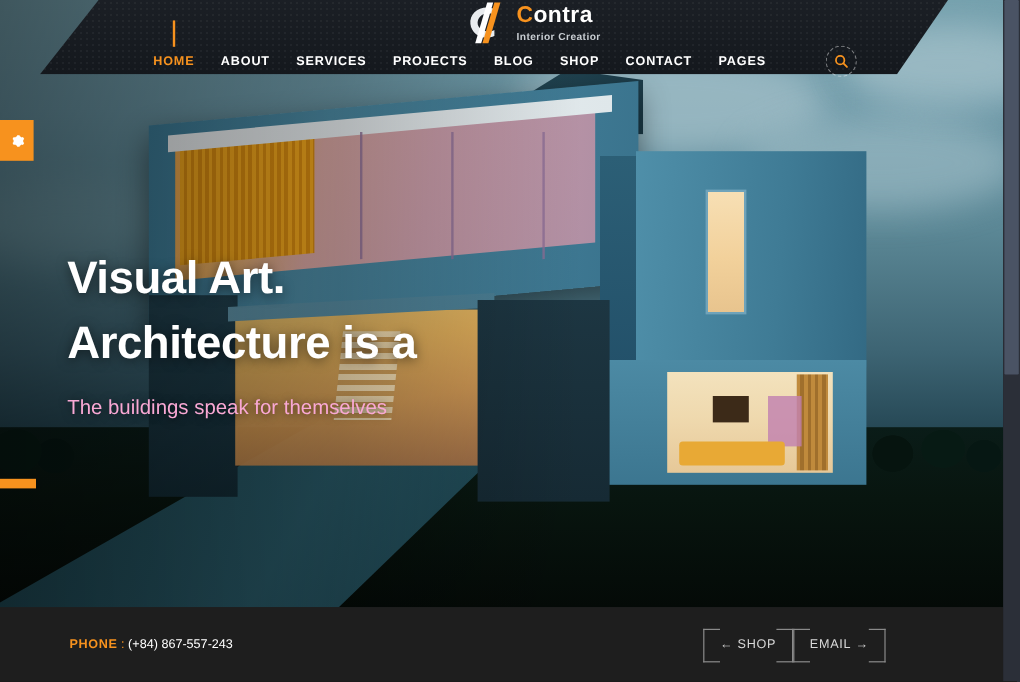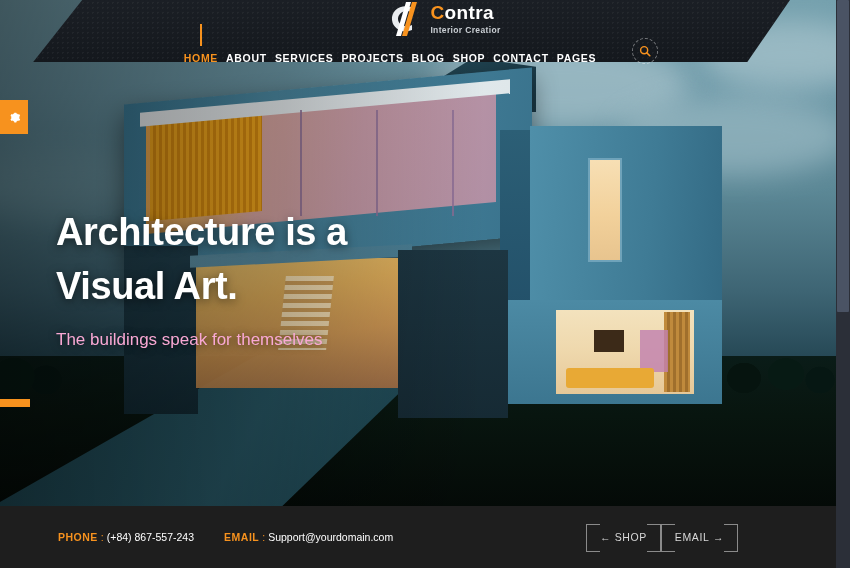--- a/index.html
+++ b/index.html
@@ -151,21 +151,21 @@
   }
   .logo-wrap { display:flex; align-items:center; margin-left:98px; }
   .logo-mark { position:relative; width:34px; height:38px; margin-right:9px; }
   .logo-text-main {
     color:#fff; font-size:19px; font-weight:700; letter-spacing:.4px; line-height:1;
   }
   .logo-text-main .accent { color:#f7921e; }
   .logo-text-sub {
     color:#c9ced3; font-size:8.5px; font-weight:700; letter-spacing:.35px; margin-top:3px;
   }
-  .nav-items { display:flex; align-items:flex-end; margin-left:52px; gap:8px; }
+  .nav-items { display:flex; align-items:center; margin-left:52px; gap:22px; }
   .nav-item {
     position:relative; color:#ffffff; font-size:10.5px; font-weight:700;
     letter-spacing:.7px; cursor:pointer; white-space:nowrap;
   }
   .nav-item.active { color:#f7921e; }
   .nav-item.active::before {
     content:""; position:absolute; left:50%; top:-28px; width:2px; height:22px;
     background:#f7921e; transform:translateX(-50%);
   }
   .search-btn {
@@ -200,21 +200,21 @@
     background:linear-gradient(180deg,#faa61a 0%, #f58c11 100%);
     color:#fff; font-size:12.5px; font-weight:700; letter-spacing:.3px;
     cursor:pointer; border:none; box-shadow:0 3px 10px rgba(0,0,0,.3);
   }
 
   
   #footer {
     position:absolute; left:0; top:506px; width:836px; height:62px; z-index:30;
     background:#1e1e1e; display:flex; align-items:center;
   }
-  .contact-group { display:flex; align-items:center; margin-left:58px; gap:30px; }
+  .contact-group { display:flex; align-items:center; margin-left:58px; }
   .contact-item { font-size:10.5px; color:#ffffff; white-space:nowrap; }
   .contact-item .lbl { color:#f7921e; font-weight:700; letter-spacing:.5px; }
   .contact-item .sep { color:#f7921e; margin:0 3px; }
   .nav-arrows { position:absolute; right:98px; display:flex; align-items:center; }
   .bracket-btn {
     position:relative; padding:7px 14px; cursor:pointer;
     color:#d8d8d8; font-size:10.5px; letter-spacing:.6px; white-space:nowrap;
   }
   .bracket-btn::before, .bracket-btn::after {
     content:""; position:absolute; width:13px; height:100%; top:0;
@@ -271,22 +271,22 @@
     <div class="bld b-left-pillar"></div>
     <div class="bld b-low-glass"></div>
     <div class="bld b-stairs"></div>
     <div class="bld b-low-frame"></div>
     <div class="bld b-mid-dark"></div>
 
     <div class="hero-shade"></div>
   </div>
 
   <div class="hero-copy">
+    <div class="hero-title">Visual Art.</div>
     <div class="hero-title">Architecture is a</div>
-    <div class="hero-title">Visual Art.</div>
     <div class="hero-sub">The buildings speak for themselves</div>
   </div>
 
   <div id="header">
     <div class="header-plate">
       <div class="header-dots"></div>
     </div>
     <div class="nav-row">
 
       <div class="logo-wrap">
@@ -329,23 +329,20 @@
       <path fill="#ffffff" d="M14 8c0-.4 0-.8-.1-1.1l1.1-.9-1.3-2.2-1.3.5a5.5 5.5 0 0 0-1.9-1.1L10.2 2H7.8l-.3 1.2a5.5 5.5 0 0 0-1.9 1.1l-1.3-.5-1.3 2.2 1.1.9a5.8 5.8 0 0 0 0 2.2l-1.1.9 1.3 2.2 1.3-.5c.55.48 1.2.86 1.9 1.1l.3 1.2h2.4l.3-1.2a5.5 5.5 0 0 0 1.9-1.1l1.3.5 1.3-2.2-1.1-.9c.1-.35.1-.73.1-1.1z"></path>
     </svg>
   </div>
   <div class="slider-bar"></div>
 
   <div id="footer">
     <div class="contact-group">
       <div class="contact-item">
         <span class="lbl">PHONE</span><span class="sep">:</span><span>(+84) 867-557-243</span>
       </div>
-      <div class="contact-item">
-        <span class="lbl">EMAIL</span><span class="sep">:</span><span>Support@yourdomain.com</span>
-      </div>
     </div>
 
     <div class="nav-arrows">
       <div class="bracket-btn">
         <span class="inner"><span>←</span>&nbsp;<span>SHOP</span></span>
       </div>
       <div class="bracket-btn">
         <span class="inner"><span>EMAIL</span>&nbsp;<span>→</span></span>
       </div>
     </div>

